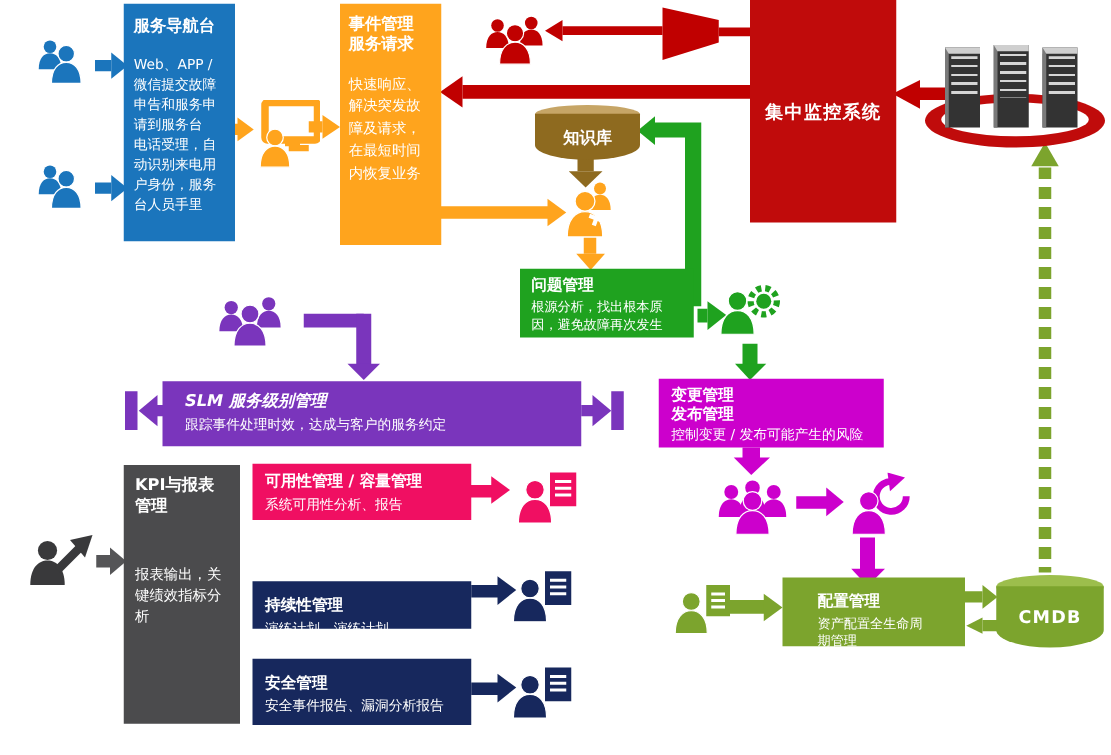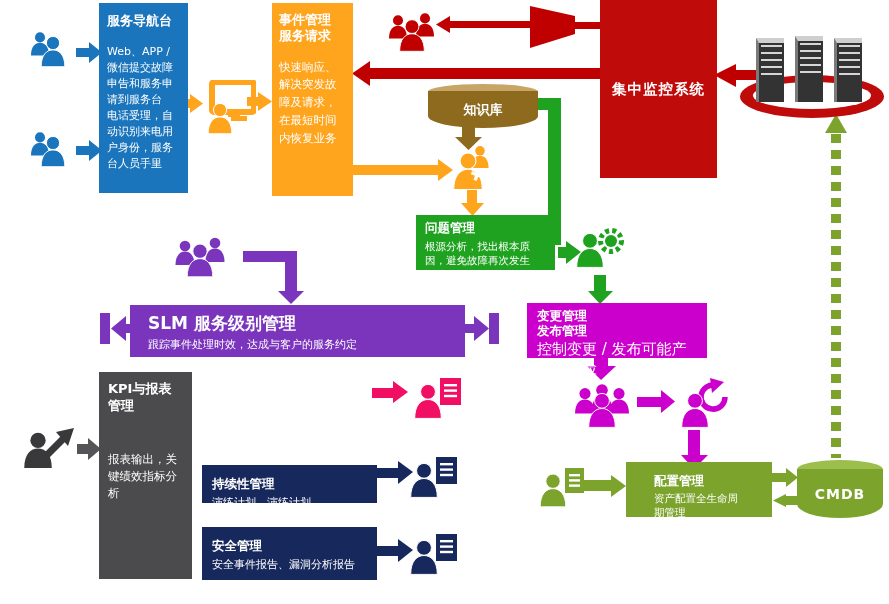--- a/index.html
+++ b/index.html
@@ -18,46 +18,46 @@
   .bx-incident{left:272px;top:3px;width:81px;height:193px;background:var(--orange);padding:9px 7px;}
   .bx-incident .t{font-size:13px;line-height:1.25;}
   .bx-incident .b{font-size:11.5px;line-height:1.55;margin-top:14px;}
   .bx-monitor{left:600px;top:0;width:117px;height:178px;background:var(--red);
               display:flex;align-items:center;justify-content:center;}
   .bx-monitor .t{font-size:14.5px;letter-spacing:1px;}
   .bx-problem{left:416px;top:215px;width:139px;height:55px;background:var(--green);padding:5px 9px;}
   .bx-problem .t{font-size:12.5px;}
   .bx-problem .b{font-size:10.5px;line-height:1.35;margin-top:2px;}
   .bx-slm{left:130px;top:305px;width:335px;height:52px;background:var(--purple);padding:7px 0 0 18px;}
-  .bx-slm .t{font-size:17px;}
+  .bx-slm .t{font-size:13px;font-style:italic;}
   .bx-slm .b{font-size:11px;margin-top:2px;}
   .bx-change{left:527px;top:303px;width:180px;height:55px;background:var(--magenta);padding:5px 10px;}
   .bx-change .t{font-size:12.5px;line-height:1.2;}
-  .bx-change .b{font-size:15px;margin-top:2px;}
+  .bx-change .b{font-size:11px;margin-top:2px;}
   .bx-kpi{left:99px;top:372px;width:93px;height:207px;background:var(--gray);padding:9px 9px;}
   .bx-kpi .t{font-size:13px;line-height:1.3;}
   .bx-kpi .b{font-size:11.5px;line-height:1.5;margin-top:36px;}
   .bx-avail{left:202px;top:371px;width:175px;height:45px;background:var(--pink);padding:6px 10px;}
   .bx-avail .t{font-size:12.5px;}
   .bx-avail .b{font-size:11px;margin-top:2px;}
   .bx-cont{left:202px;top:450px;width:175px;height:38px;background:var(--navy);padding:11px 10px;margin-top:15px;}
   .bx-cont .t{font-size:12.5px;}
   .bx-cont .b{font-size:11px;margin-top:2px;}
   .bx-sec{left:202px;top:527px;width:175px;height:53px;background:var(--navy);padding:11px 10px;}
   .bx-sec .t{font-size:12.5px;}
   .bx-sec .b{font-size:11px;margin-top:2px;}
   .bx-config{left:626px;top:462px;width:146px;height:55px;background:var(--olive);padding:11px 28px;}
   .bx-config .t{font-size:12.5px;}
   .bx-config .b{font-size:10.5px;margin-top:2px;}
   
   .cyl{position:absolute;z-index:2;}
   .cyl .body{position:absolute;left:0;right:0;bottom:0;display:flex;align-items:center;justify-content:center;
              color:#fff;font-weight:bold;}
   .cyl .cap{position:absolute;left:0;right:0;top:0;border-radius:50%;}
-  .cyl-kb{left:428px;top:84px;width:84px;height:44px;padding-left:26px;}
+  .cyl-kb{left:428px;top:84px;width:84px;height:44px;}
   .cyl-kb .body{top:7px;background:var(--brown);border-radius:0 0 50% 50%/0 0 12px 12px;font-size:13px;}
   .cyl-kb .cap{height:15px;background:var(--brownLight);}
   .cyl-cmdb{left:797px;top:460px;width:86px;height:58px;}
   .cyl-cmdb .body{top:9px;background:var(--olive);border-radius:0 0 50% 50%/0 0 14px 14px;font-size:14px;letter-spacing:1px;}
   .cyl-cmdb .cap{height:19px;background:var(--oliveLight);}
   
   .srv-ellipse{position:absolute;left:740px;top:75px;width:144px;height:43px;border-radius:50%;
                background:var(--red);z-index:2;}
   .srv-ellipse .inner{position:absolute;left:13px;top:7px;width:118px;height:27px;border-radius:50%;background:#fff;}
   .rack{position:absolute;width:28px;background:#333;z-index:3;border-top:5px solid #cfcfcf;border-left:3px solid #7a7a7a;box-sizing:border-box;}
@@ -280,20 +280,24 @@
   </div>
 
   <svg class="icon" style="left:16px;top:420px;color:#39393B" width="62" height="54" viewBox="0 0 62 54">
     <g fill="currentColor">
       <use href="#gp" transform="translate(22,32) scale(1.45)"></use>
       <path d="M30 36 L48 18" stroke="currentColor" stroke-width="7" fill="none"></path>
       <polygon points="40,12 58,8 52,26"></polygon>
     </g>
   </svg>
 
+  <div class="box bx-avail">
+    <span class="t">可用性管理 / 容量管理</span>
+    <span class="b">系统可用性分析、报告</span>
+  </div>
   <svg class="icon" style="left:410px;top:373px;color:var(--pink)" width="56" height="52" viewBox="0 0 56 52">
     <g fill="currentColor">
       <rect x="30" y="5" width="21" height="27"></rect>
       <g fill="#fff">
           <rect x="34" y="11" width="13" height="2.4"></rect>
           <rect x="34" y="16.4" width="13" height="2.4"></rect>
           <rect x="34" y="21.8" width="13" height="2.4"></rect>
         </g>
       <use href="#gp" transform="translate(18,30) scale(1.4)" stroke="#fff" stroke-width="0.7"></use>
     </g>

